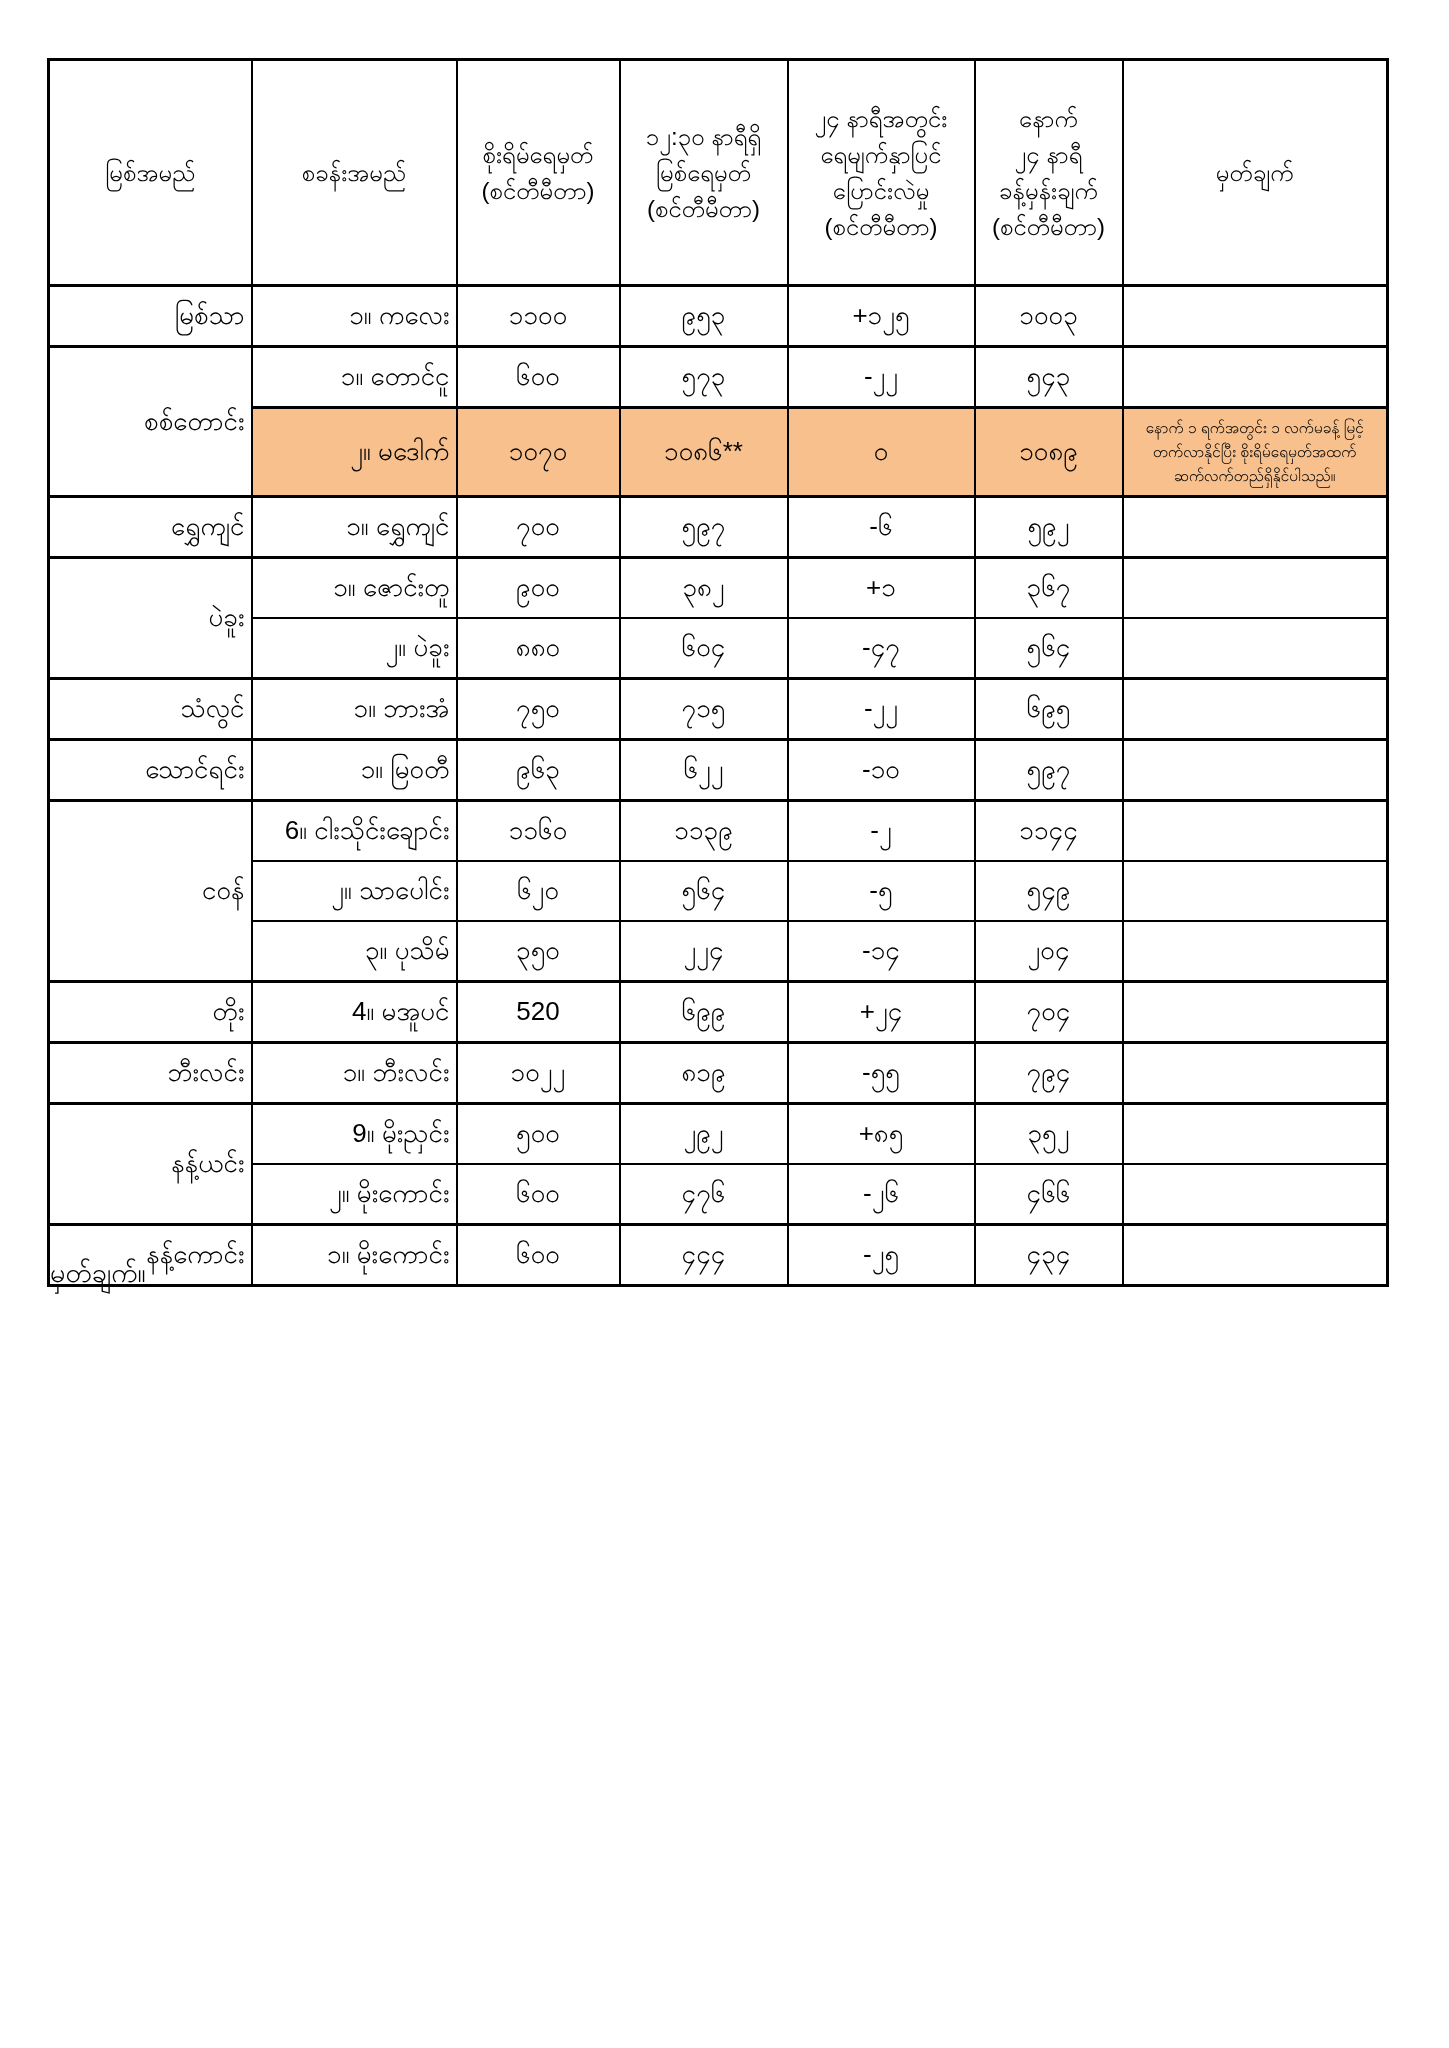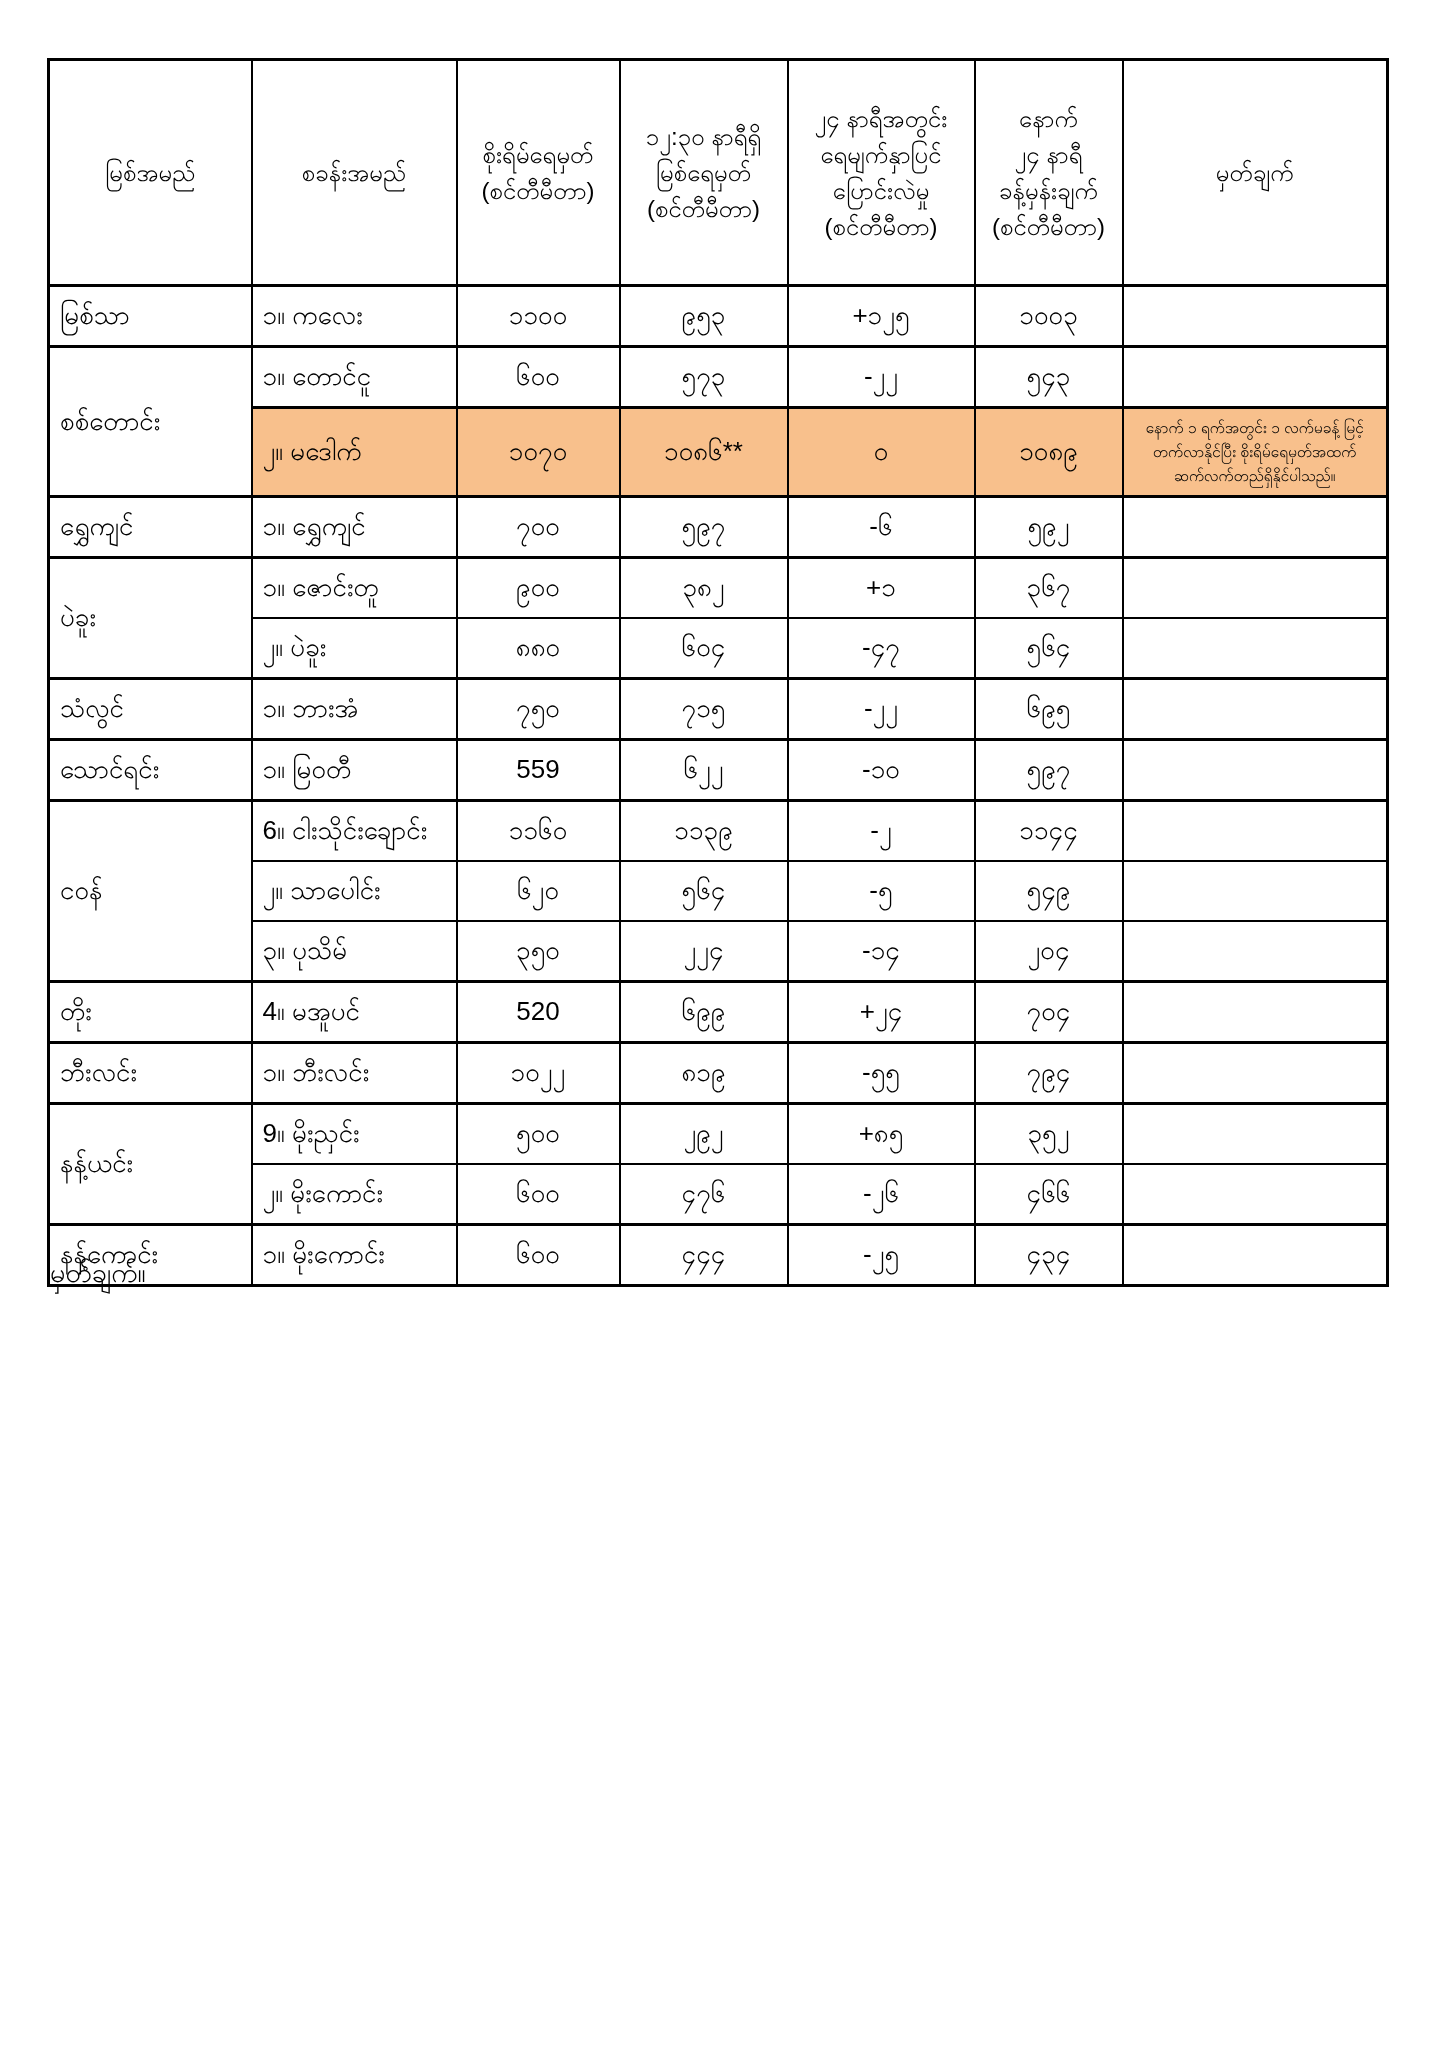--- a/index.html
+++ b/index.html
@@ -18,21 +18,21 @@
   }
   thead th {
     height:219px; font-weight:normal; font-size:24px;
     white-space:pre-line; line-height:1.5;
   }
   tbody tr.r  > td { height:54px; }
   tbody tr.r-tall > td { height:82px; }
   tbody tr.grp > td { border-top:3px solid var(--ink); }
   table { border:3px solid var(--ink); }
   thead tr th { border-bottom:3px solid var(--ink); }
-  td.river, td.station { text-align:left; padding-left:10px; }
+  td.river, td.station { text-align:right; padding-left:10px; }
   td.hl { background:var(--hl); }
   td.remark-sm { font-size:15.5px; line-height:1.55; padding:2px 8px; }
   .notes { position:absolute; left:50px; top:1253px; width:1340px; font-size:27px; line-height:1.5; }
   .note-row { display:flex; align-items:flex-start; }
   .note-label { width:157px; flex:0 0 157px; }
   .note-text { flex:1; }
   .note-row.two { margin-top:14px; padding-left:212px; }
 </style>
 </head>
 <body>
@@ -126,21 +126,21 @@
         <td class="station">၁။ ဘားအံ</td>
         <td>၇၅၀</td>
         <td>၇၁၅</td>
         <td>-၂၂</td>
         <td>၆၉၅</td>
         <td class="remark"></td>
       </tr>
       <tr class="r grp">
         <td class="river">သောင်ရင်း</td>
         <td class="station">၁။ မြဝတီ</td>
-        <td>559</td>
+        <td>၉၆၃</td>
         <td>၆၂၂</td>
         <td>-၁၀</td>
         <td>၅၉၇</td>
         <td class="remark"></td>
       </tr>
       <tr class="r grp">
         <td class="river" rowspan="3">ငဝန်</td>
         <td class="station">6။ ငါးသိုင်းချောင်း</td>
         <td>၁၁၆၀</td>
         <td>၁၁၃၉</td>

